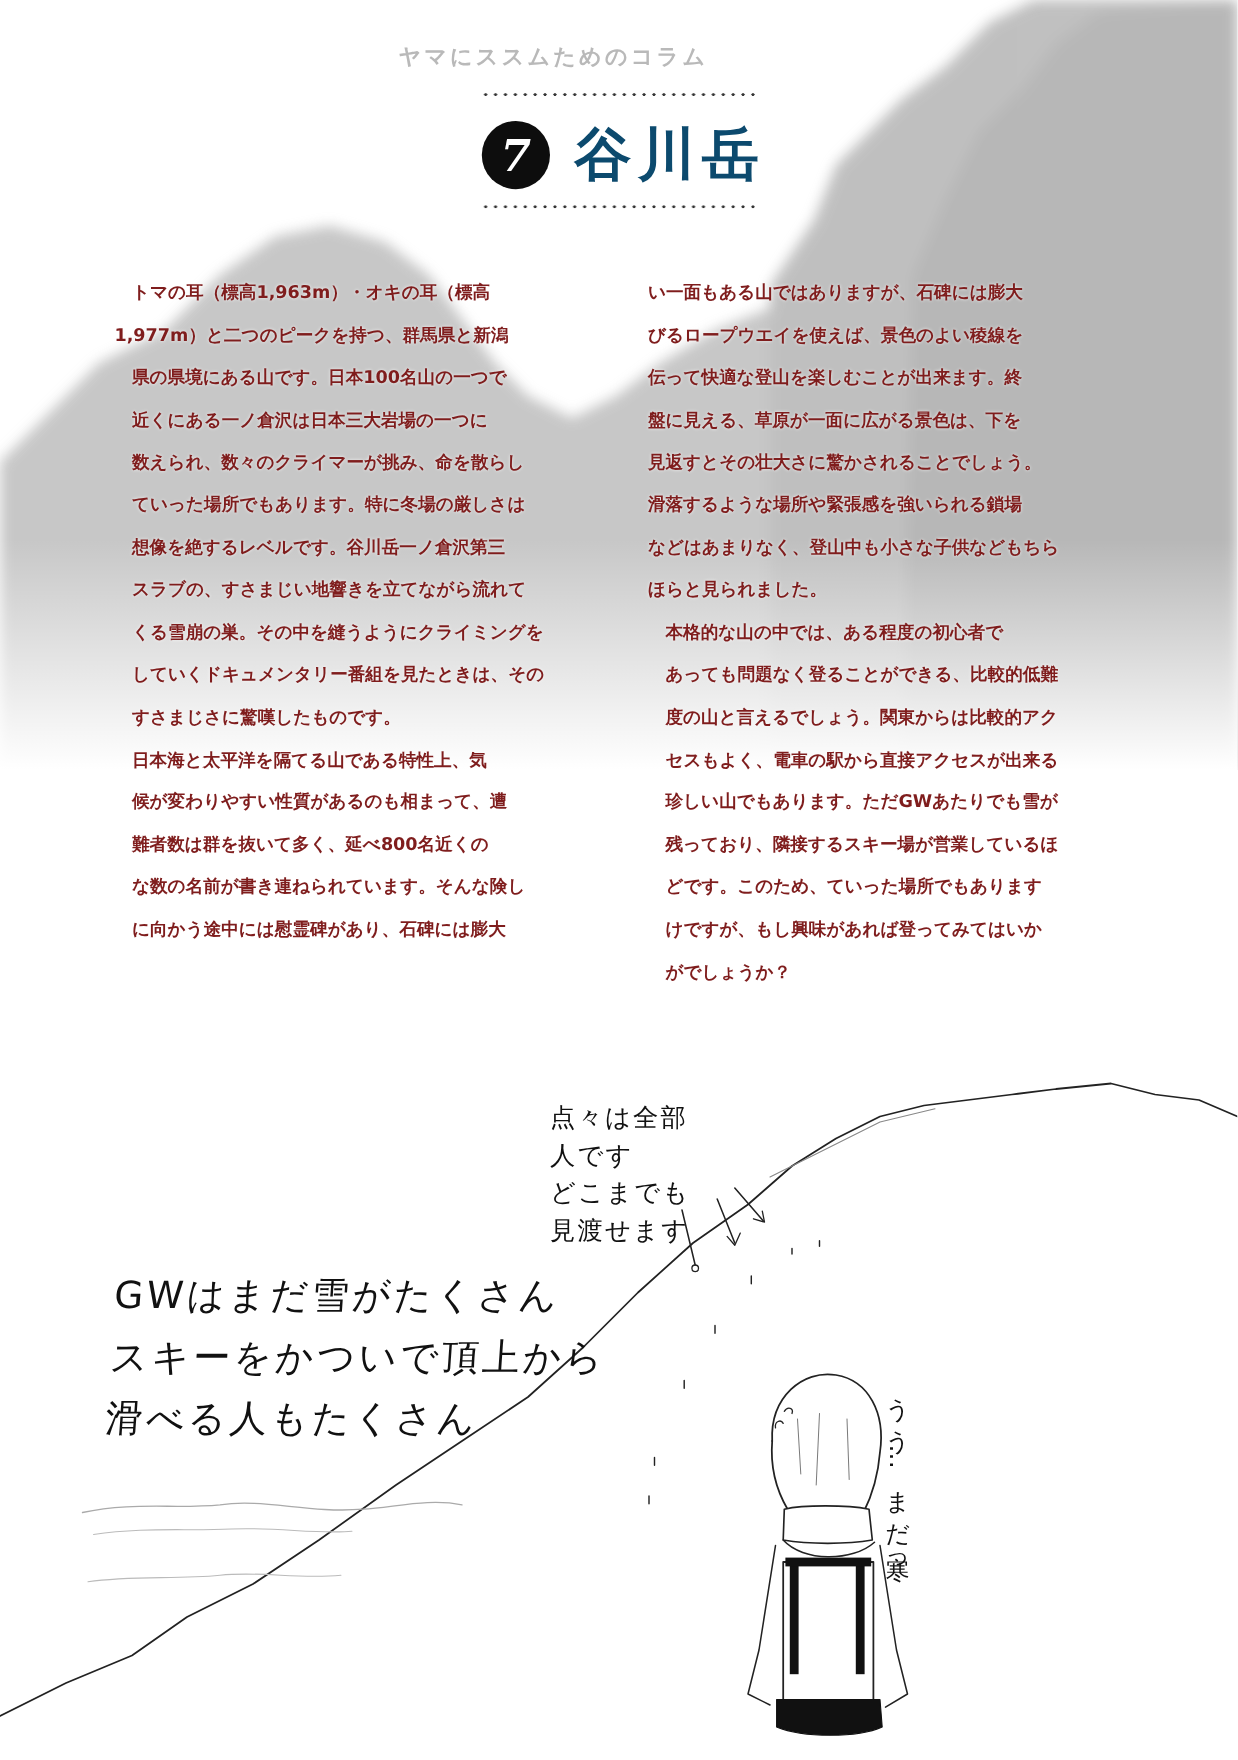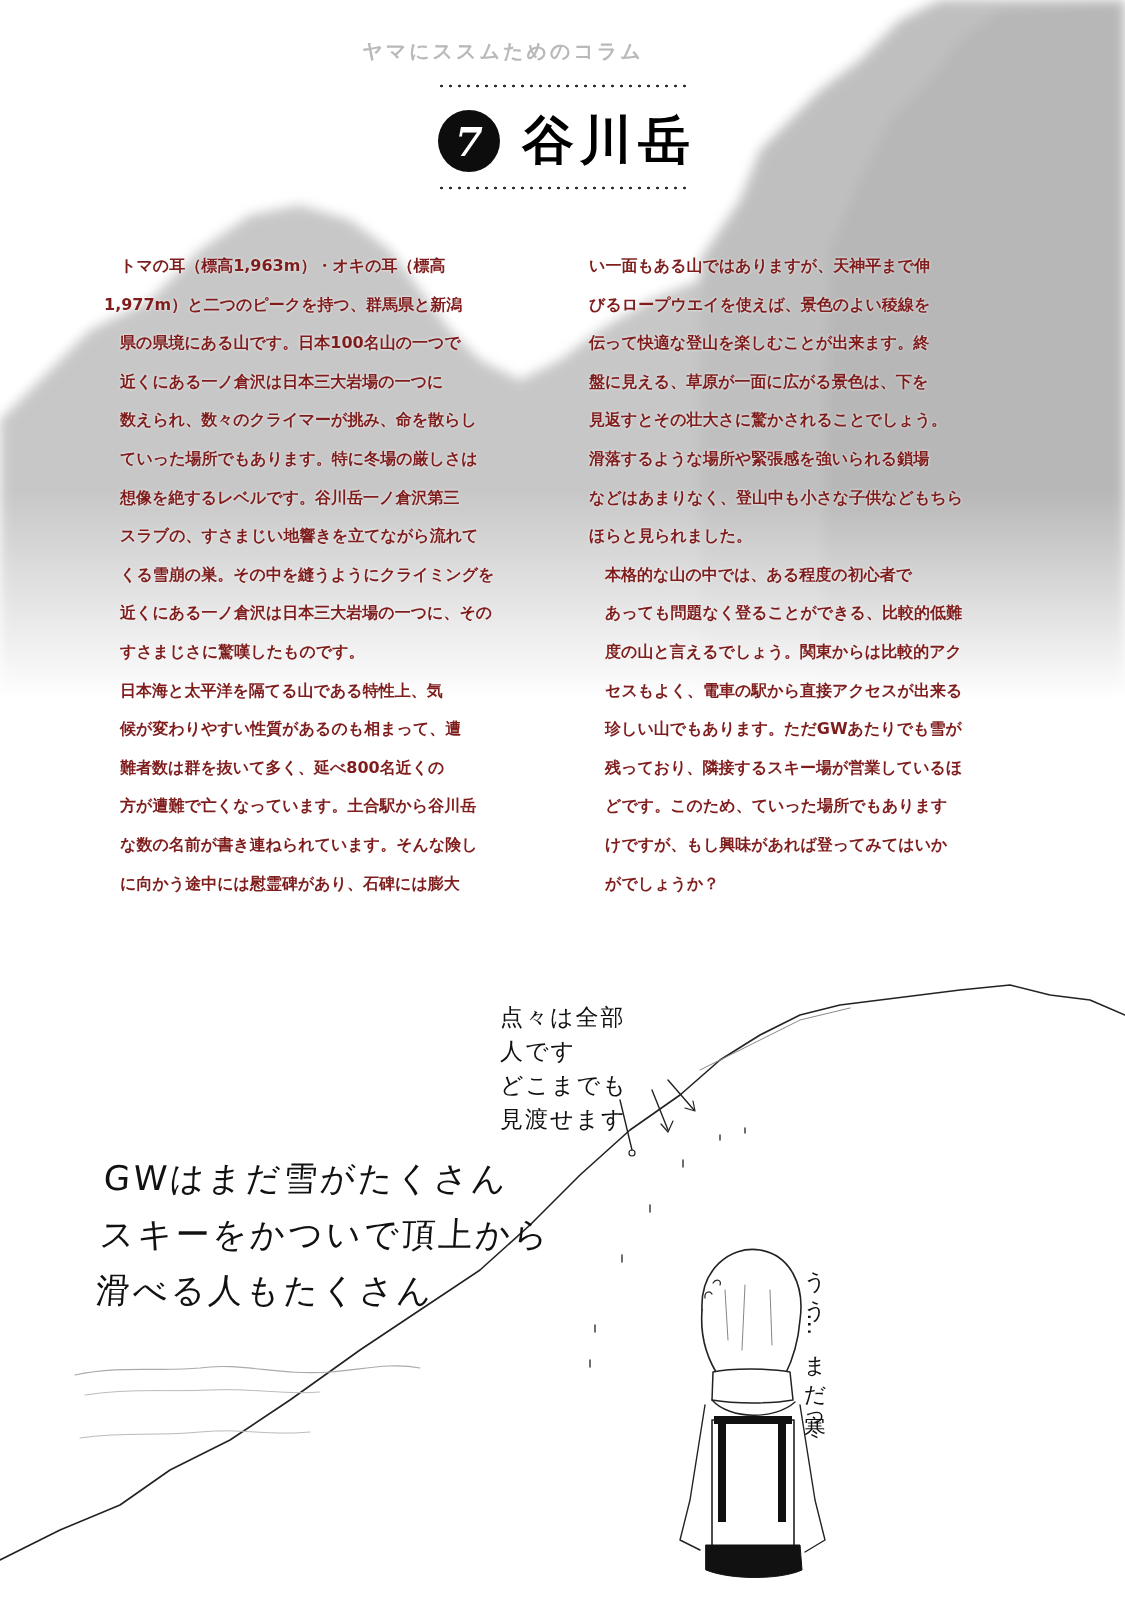--- a/index.html
+++ b/index.html
@@ -29,21 +29,21 @@
     position: absolute; left: 438px; top: 108px; height: 66px;
     display: flex; align-items: center; gap: 22px;
   }
   .num-badge {
     width: 62px; height: 62px; border-radius: 50%; background: #0d0d0d;
     color: #fff; display: flex; align-items: center; justify-content: center;
     font-family: "DejaVu Serif", serif; font-weight: bold; font-size: 40px;
     font-style: italic;
   }
   .title-text {
-    font-size: 52px; font-weight: bold; letter-spacing: 6px; color: #000000;
+    font-size: 52px; font-weight: bold; letter-spacing: 6px; color: #0c4a6e;
   }
   .col {
     position: absolute; top: 247px; width: 425px;
     font-size: 16px; line-height: 38.6px; font-weight: bold; color: #7f1d1d;
     text-shadow: 0 0 3px rgba(255,255,255,0.9);
   }
   .col.left { left: 104px; }
   .col.right { left: 589px; }
   .col p { margin: 0; text-indent: 1em; }
   .col p.cont { text-indent: 0; }
@@ -105,36 +105,35 @@
   <p>
     <span class="line">トマの耳（標高1,963m）・オキの耳（標高</span>
     <span class="line" style="text-indent:0">1,977m）と二つのピークを持つ、群馬県と新潟</span>
     <span class="line">県の県境にある山です。日本100名山の一つで</span>
     <span class="line">近くにある一ノ倉沢は日本三大岩場の一つに</span>
     <span class="line">数えられ、数々のクライマーが挑み、命を散らし</span>
     <span class="line">ていった場所でもあります。特に冬場の厳しさは</span>
     <span class="line">想像を絶するレベルです。谷川岳一ノ倉沢第三</span>
     <span class="line">スラブの、すさまじい地響きを立てながら流れて</span>
     <span class="line">くる雪崩の巣。その中を縫うようにクライミングを</span>
-    <span class="line">近くにある一ノ倉沢は日本三大岩場の一つに、その</span>
+    <span class="line">していくドキュメンタリー番組を見たときは、その</span>
     <span class="line">すさまじさに驚嘆したものです。</span>
   </p>
   <p>
     <span class="line">日本海と太平洋を隔てる山である特性上、気</span>
     <span class="line">候が変わりやすい性質があるのも相まって、遭</span>
     <span class="line">難者数は群を抜いて多く、延べ800名近くの</span>
-    <span class="line">方が遭難で亡くなっています。土合駅から谷川岳</span>
     <span class="line">な数の名前が書き連ねられています。そんな険し</span>
     <span class="line">に向かう途中には慰霊碑があり、石碑には膨大</span>
   </p>
 </div>
 
 <div class="col right">
   <p class="cont">
-    <span class="line">い一面もある山ではありますが、天神平まで伸</span>
+    <span class="line">い一面もある山ではありますが、石碑には膨大</span>
     <span class="line">びるロープウエイを使えば、景色のよい稜線を</span>
     <span class="line">伝って快適な登山を楽しむことが出来ます。終</span>
     <span class="line">盤に見える、草原が一面に広がる景色は、下を</span>
     <span class="line">見返すとその壮大さに驚かされることでしょう。</span>
     <span class="line">滑落するような場所や緊張感を強いられる鎖場</span>
     <span class="line">などはあまりなく、登山中も小さな子供などもちら</span>
     <span class="line">ほらと見られました。</span>
   </p>
   <p>
     <span class="line">本格的な山の中では、ある程度の初心者で</span>

